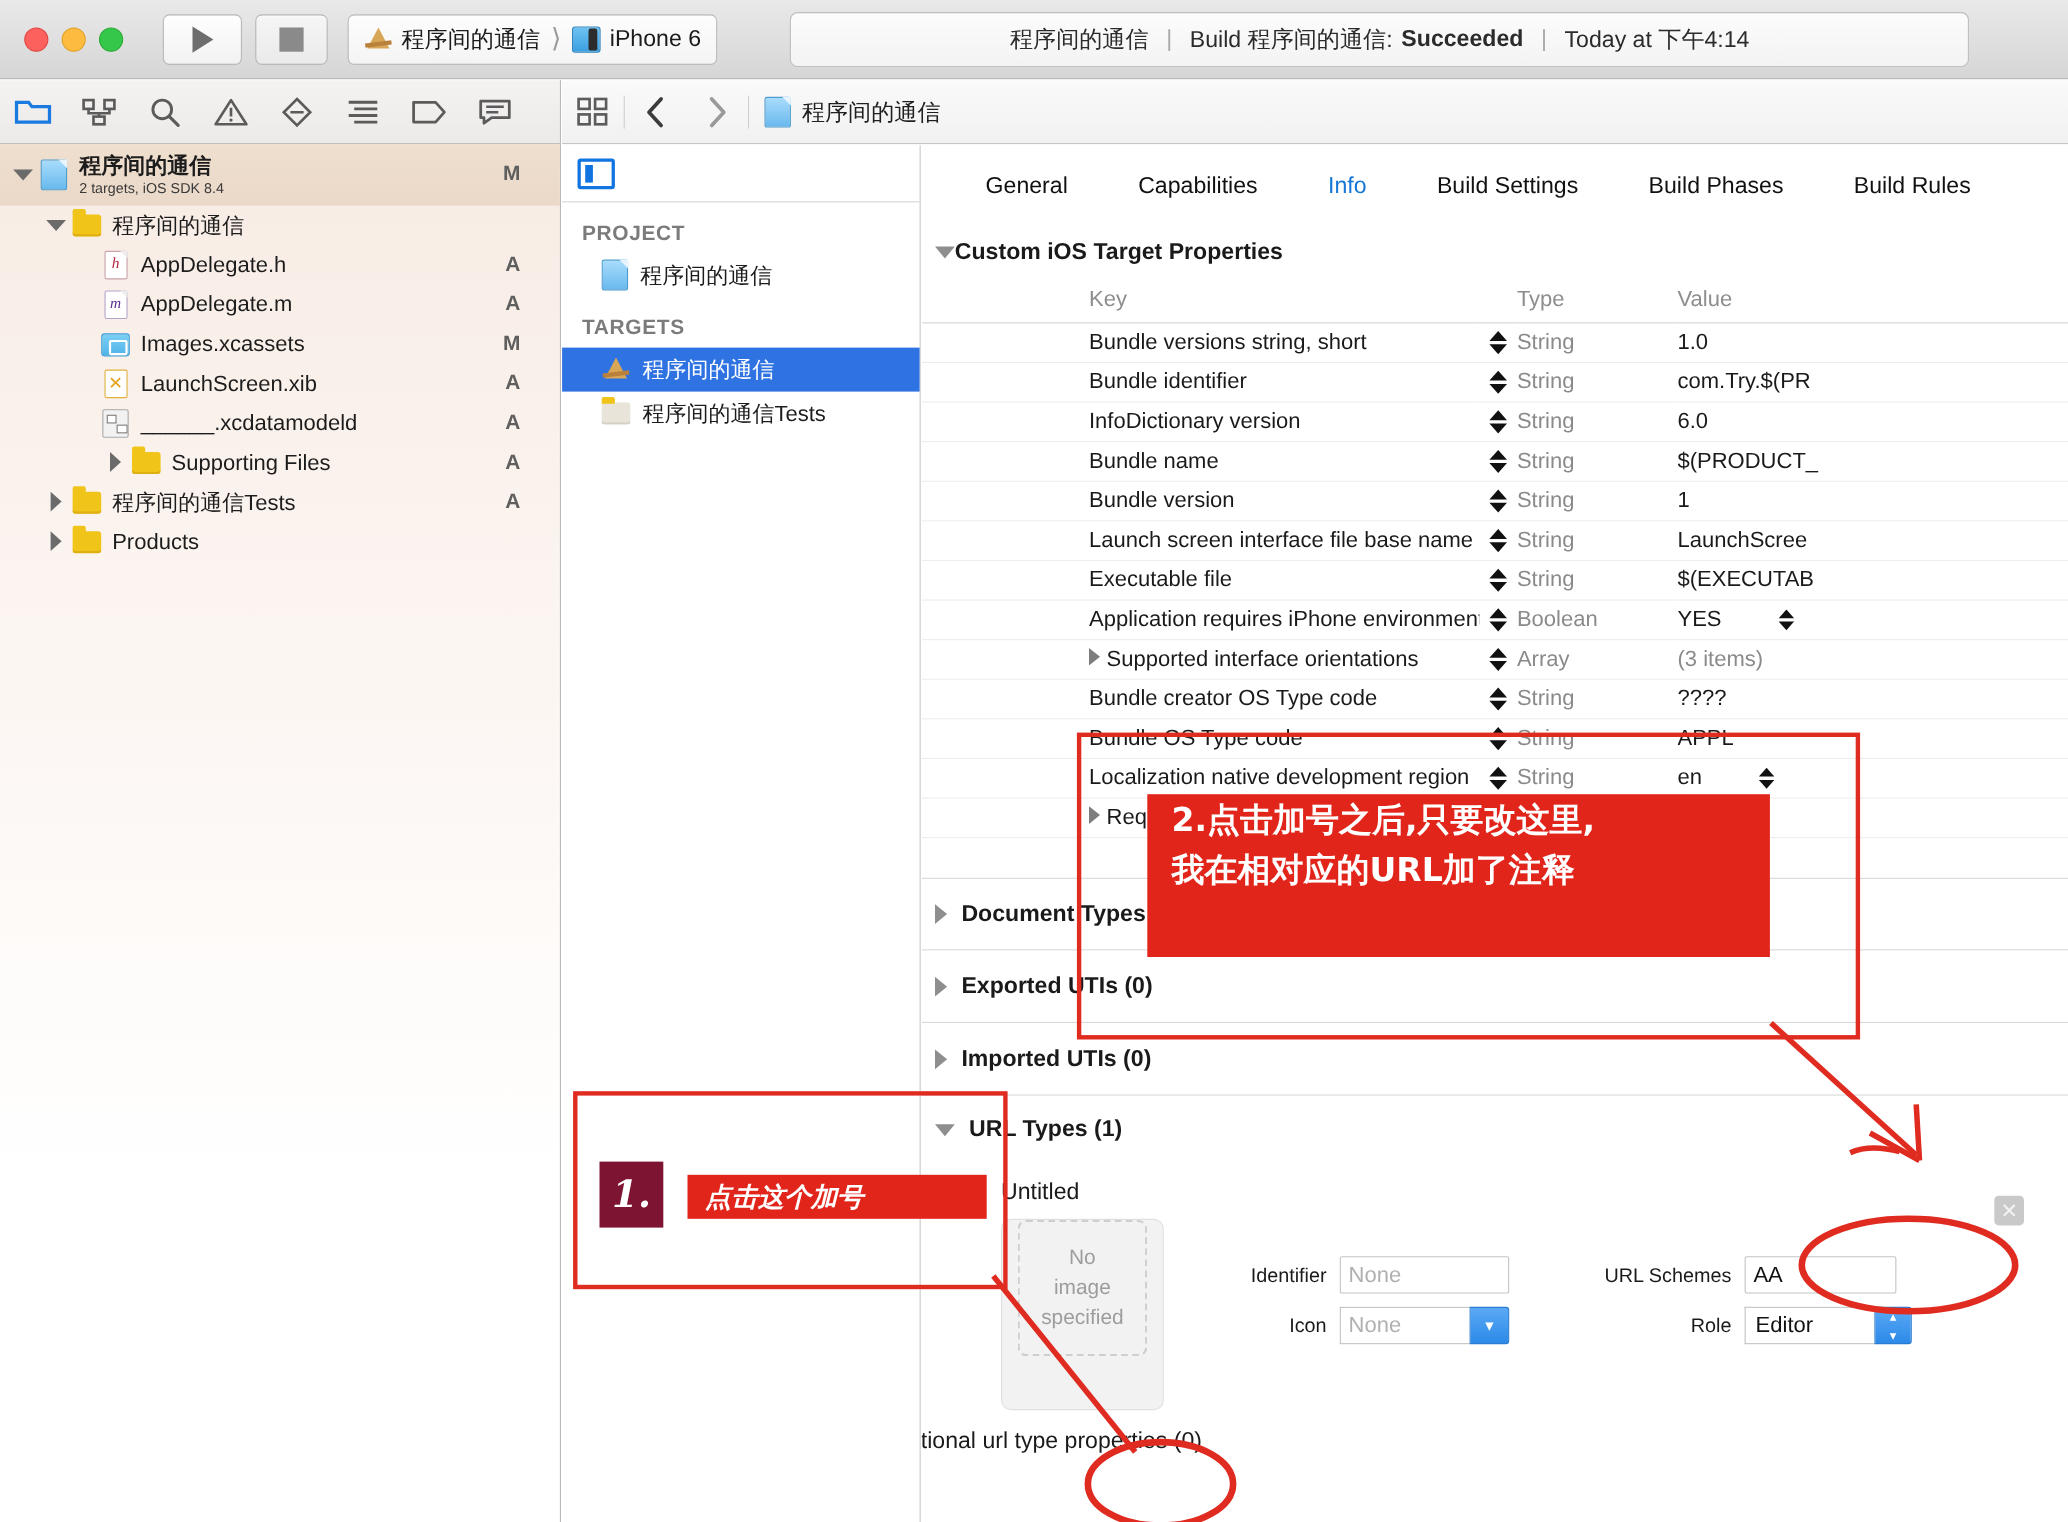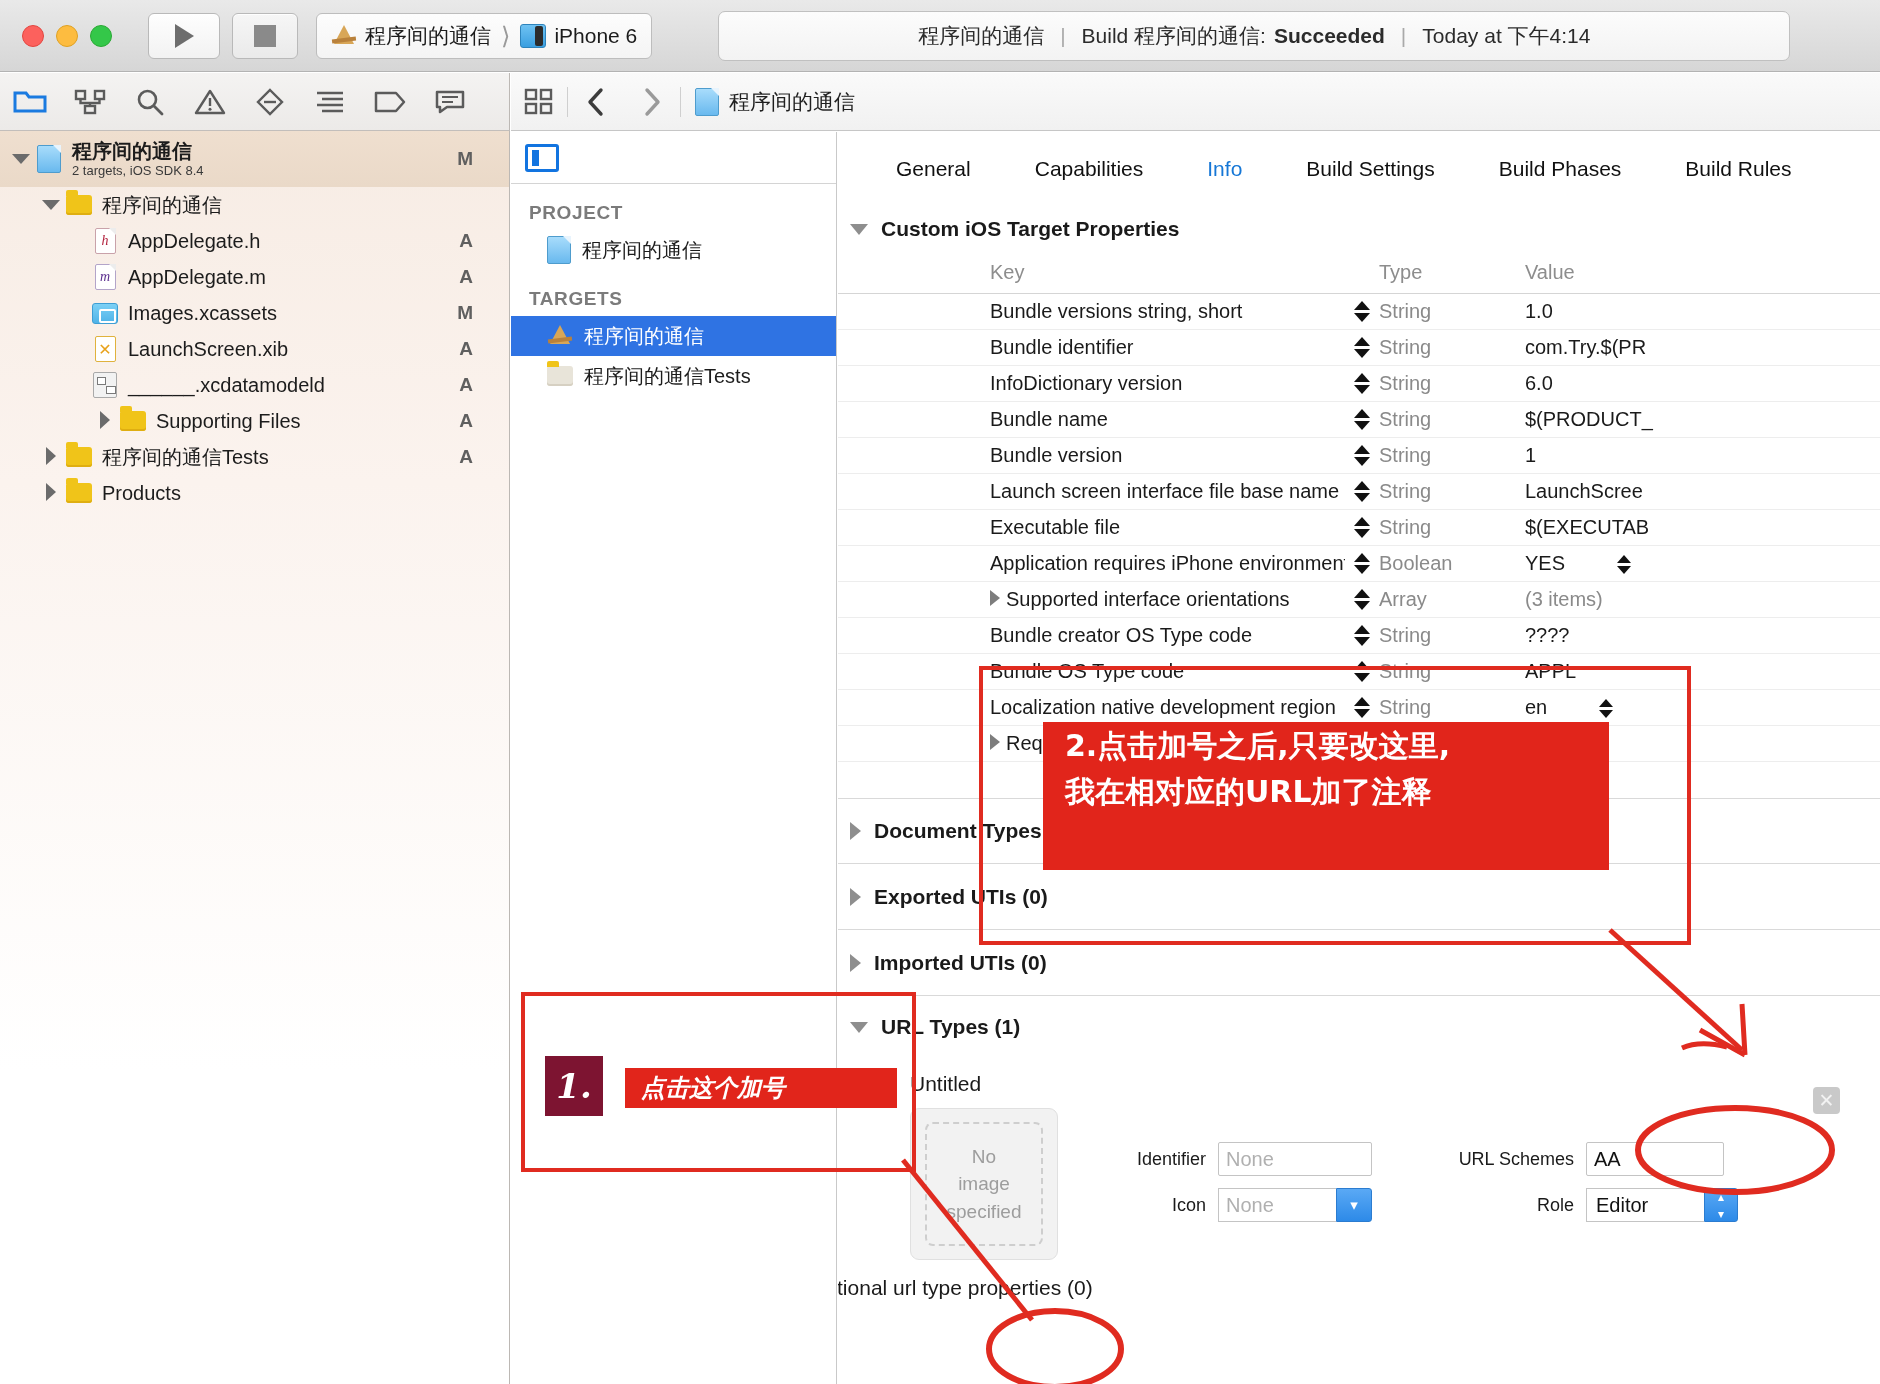--- a/index.html
+++ b/index.html
@@ -180,21 +180,21 @@
     display:flex; align-items:center; gap:0; padding-left:26px;
   }
   .tab { font-size:21px; color:#111; padding:0 32px; white-space:nowrap; }
   .tab.active { color:#1677d6; }
 
   
   .info {
     position:absolute; left:838px; top:189px; right:0; bottom:0;
     background:#fff; overflow:hidden;
   }
-  .sec-head { display:flex; align-items:center; gap:13px; padding:28px 0 8px 12px; font-size:21px; font-weight:bold; }
+  .sec-head { display:flex; align-items:center; padding:28px 0 8px 12px; font-size:21px; font-weight:bold; }
   .tw-d { width:0;height:0;border-left:9px solid transparent;border-right:9px solid transparent;border-top:11px solid #8e8e8e; }
   .tw-r { width:0;height:0;border-top:9px solid transparent;border-bottom:9px solid transparent;border-left:11px solid #8e8e8e; }
 
   table.plist { width:100%; border-collapse:collapse; table-layout:fixed; margin-top:8px; }
   table.plist th {
     text-align:left; font-weight:normal; color:#8d8d8d; font-size:20px;
     padding:4px 0 9px 0; border-bottom:1px solid #d5d5d5;
   }
   table.plist td {
     font-size:20px; padding:6px 0; border-bottom:1px solid #ededed;
@@ -215,22 +215,22 @@
   .inline-step .up{width:0;height:0;border-left:7px solid transparent;border-right:7px solid transparent;border-bottom:8px solid #111;}
   .inline-step .dn{width:0;height:0;border-left:7px solid transparent;border-right:7px solid transparent;border-top:8px solid #111;}
 
   .collapsed-sec { display:flex; align-items:center; gap:13px; font-size:21px; font-weight:bold; padding-left:12px; }
   .sec-divider { height:1px; background:#d9d9d9; margin:0 0 0 0; }
 
   
   .urltype-body { position:relative; padding-left:72px; }
   .untitled { font-size:21px; color:#1a1a1a; margin:14px 0 12px 0; }
   .img-well {
-    width:148px;height:152px;background:#f2f2f2;border:1px solid #e0e0e0;border-radius:9px;
-    display:flex;align-items:center;justify-content:center;
+    width:148px;height:174px;background:#f2f2f2;border:1px solid #e0e0e0;border-radius:9px;
+    display:flex;justify-content:center;
   }
   .img-well-inner {
     width:118px;height:124px;border:2px dashed #cecece;border-radius:8px;
     display:flex;flex-direction:column;align-items:center;justify-content:center;
     color:#9d9d9d;font-size:19px;line-height:1.45;text-align:center;
   }
   .field-label { font-size:18px; color:#1a1a1a; text-align:right; }
   .txtfield {
     border:1px solid #c4c4c4; background:#fff; height:34px; border-radius:2px;
     font-size:20px; padding:0 7px; display:flex; align-items:center; color:#111;

